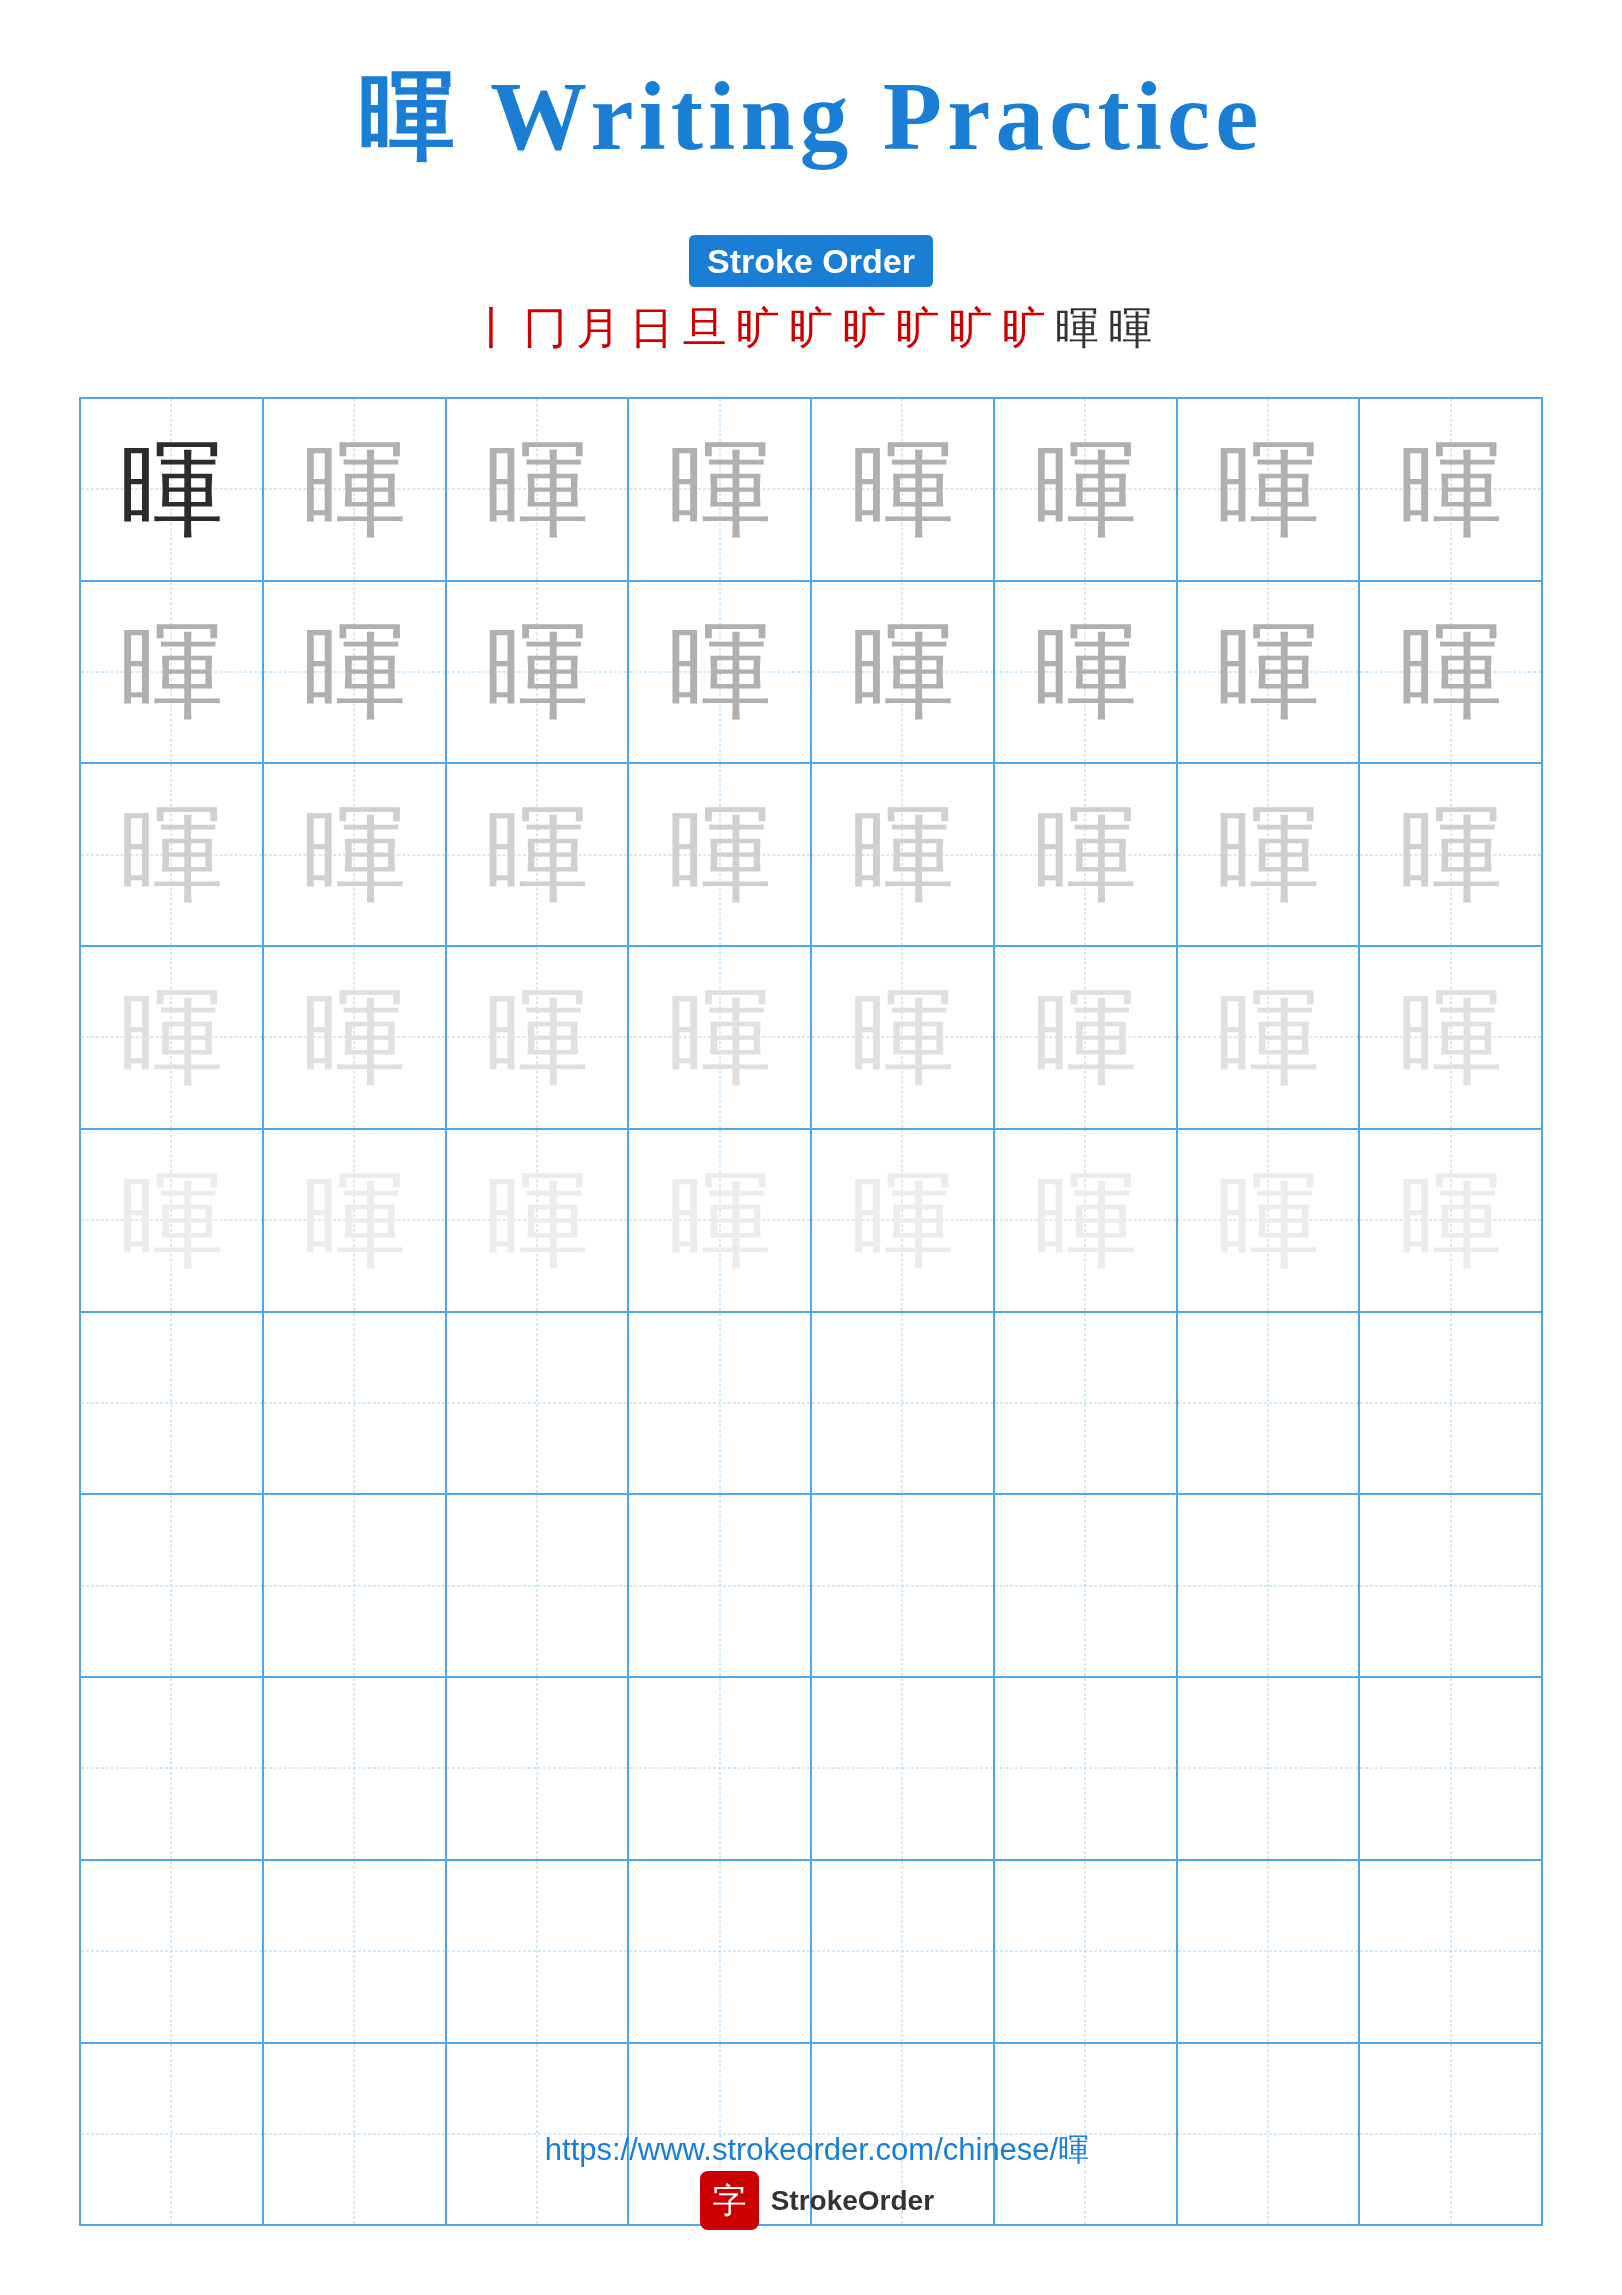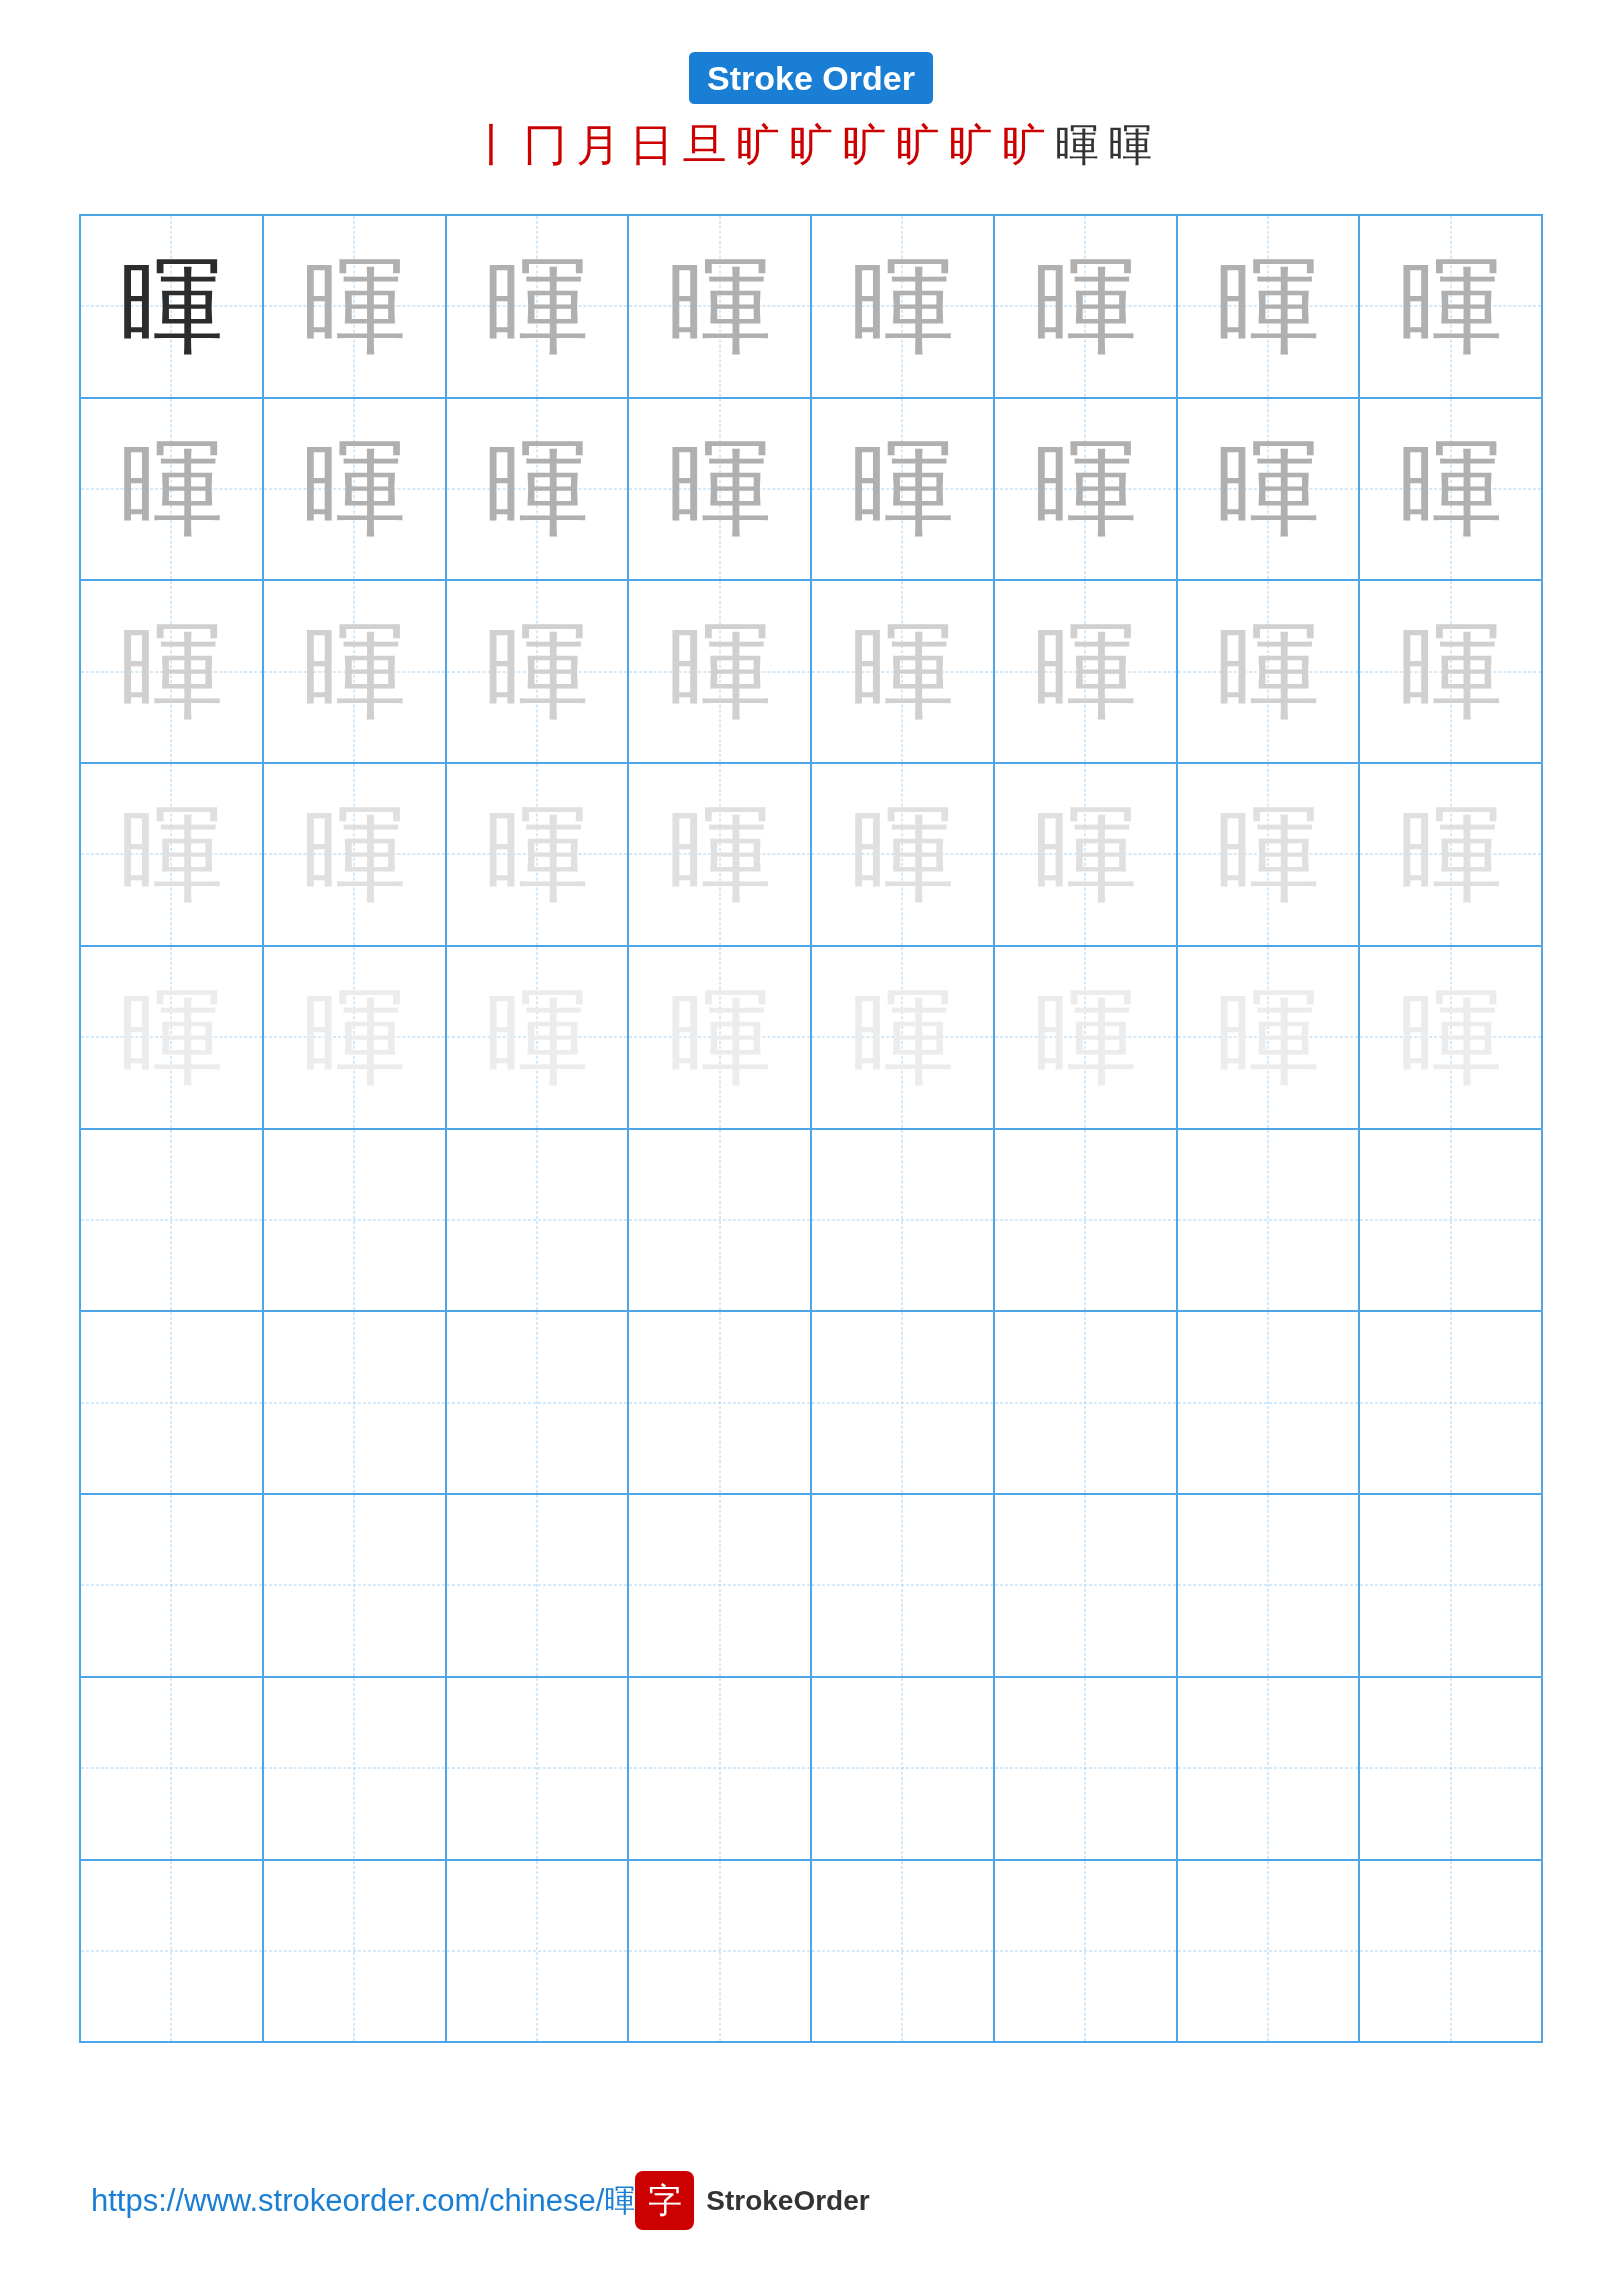--- a/index.html
+++ b/index.html
@@ -129,20 +129,21 @@
     .grid-char.lightest { color: #ececec; }
 
     .footer {
       position: absolute;
       bottom: 65px;
       left: 12px;
       right: 0;
       display: flex;
       align-items: center;
       padding: 0 79px;
+      flex-direction: column;
     }
 
     .footer-url {
       color: #1a7fd4;
       font-size: 31px;
       font-family: sans-serif;
     }
 
     .footer-logo {
       display: flex;
@@ -168,20 +169,23 @@
       font-weight: bold;
       color: #333;
       font-family: sans-serif;
     }
   </style>
 </head>
 <body>
 
 <div class="page">
 
+  <h1 class="title">
+    <span class="char">暉</span><span> Writing Practice</span>
+  </h1>
 
   <div class="stroke-order-section">
     <div class="stroke-order-badge">Stroke Order</div>
     <div class="stroke-sequence">
 
     <span class="stroke-char">丨</span>
         <span class="stroke-char">冂</span>
         <span class="stroke-char">月</span>
         <span class="stroke-char">日</span>
         <span class="stroke-char">旦</span>

